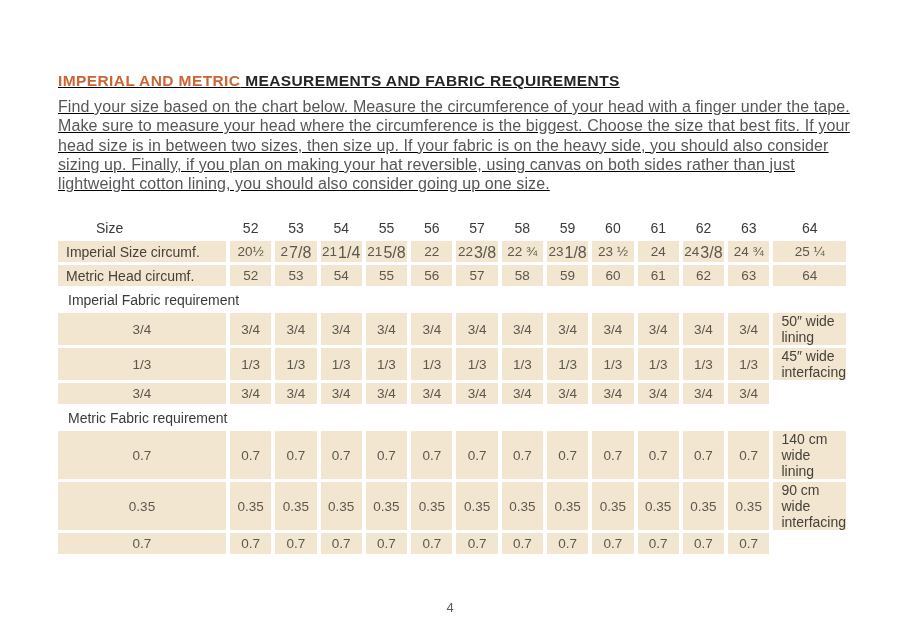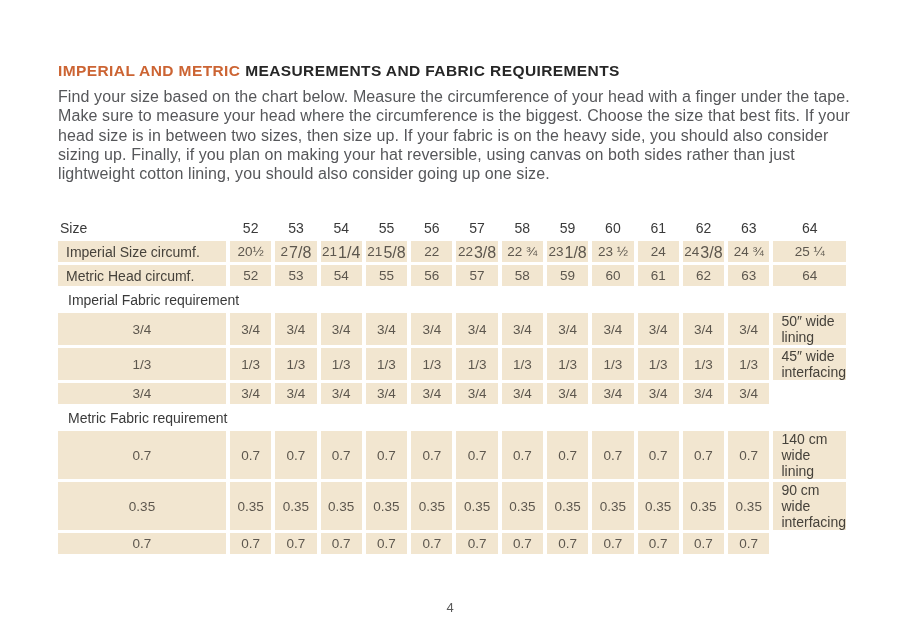--- a/index.html
+++ b/index.html
@@ -5,41 +5,41 @@
   * { box-sizing: border-box; }
   html,body { margin:0; padding:0; }
   body {
     width:900px; height:642px;
     background:#ffffff;
     font-family:"Liberation Sans", "DejaVu Sans", sans-serif;
     overflow:hidden;
   }
   .page { position:relative; width:900px; height:642px; background:#fff; }
 
-  .header-block { position:absolute; left:58px; top:62px; width:792px; }
+  .header-block { position:absolute; left:58px; top:72px; width:792px;text-decoration:underline; }
   .doc-title {
     margin:0; font-size:15.5px; font-weight:bold; letter-spacing:0.4px;
     color:#262626; white-space:nowrap;
   }
   .doc-title .accent { color:#cc6433; }
   .intro {
     margin:7px 0 0 0; font-size:16px; line-height:19.3px;
     color:#56575a; letter-spacing:0.1px;
   }
 
   .size-table {
     position:absolute; left:58px; top:217px; width:788px;
     display:grid;
     grid-template-columns:168px repeat(13, 1fr);
     column-gap:4px; row-gap:3px;
   }
   .size-table > div { display:flex; align-items:center; min-height:21px; }
 
   .hdr-cell { justify-content:center; color:#3a3a3a; font-size:14px; background:transparent; }
-  .hdr-label { justify-content:flex-start; padding-left:2px; }
+  .hdr-label { justify-content:flex-start; padding-left:2px;margin-left:36px; }
 
   .cell {
     background:#f2e6d0; color:#5d574e; font-size:13.5px;
     justify-content:center;
   }
   .cell .frac { font-size:16px; padding-top:3px; margin-left:1px; }
   .label-cell {
     background:#f2e6d0; color:#46423b; font-size:14px;
     justify-content:flex-start; padding-left:8px;
   }

